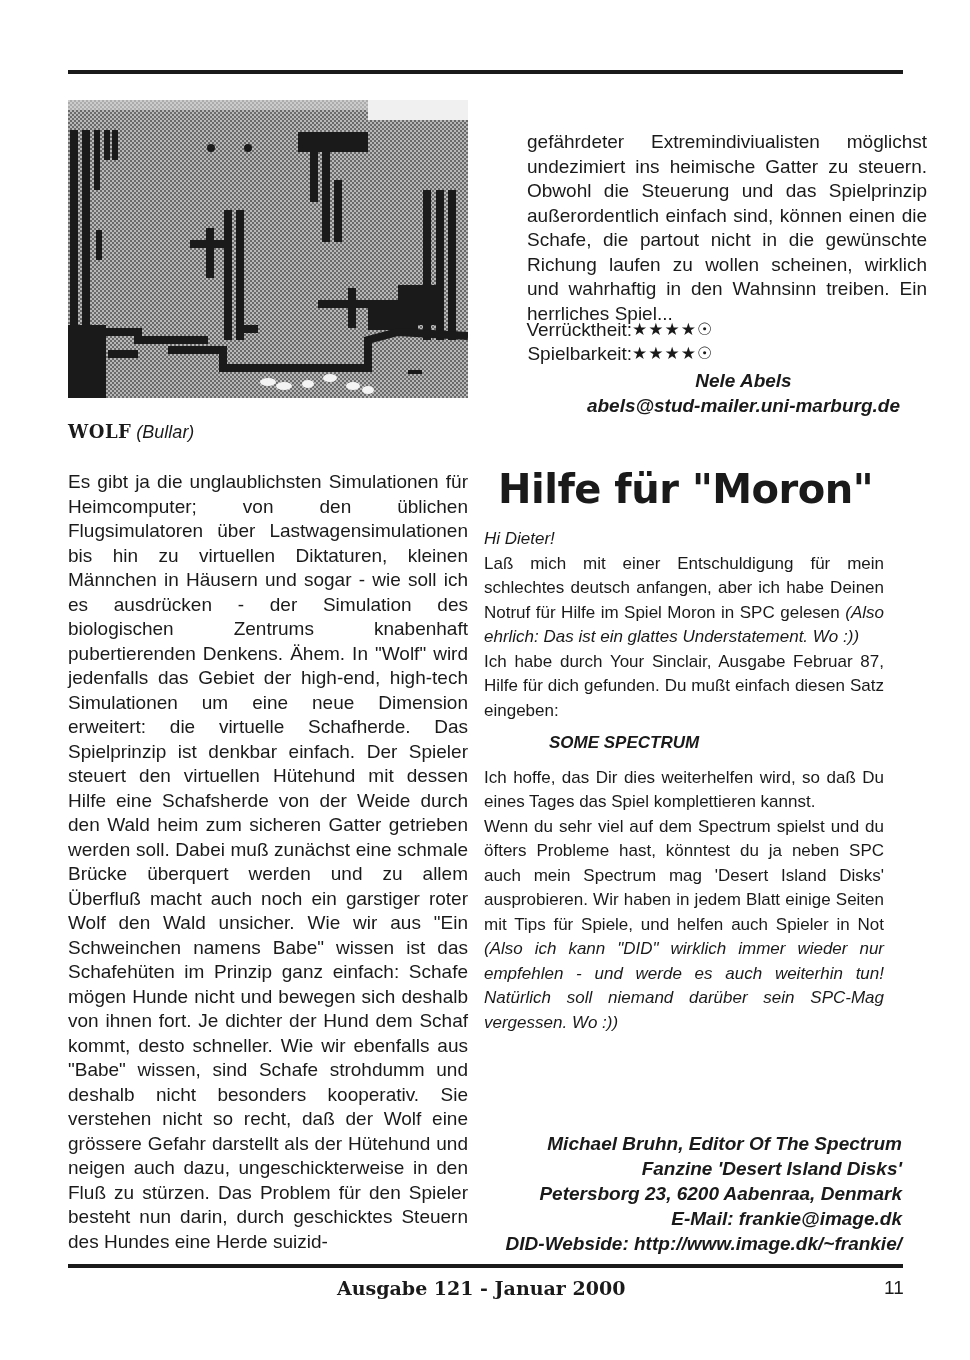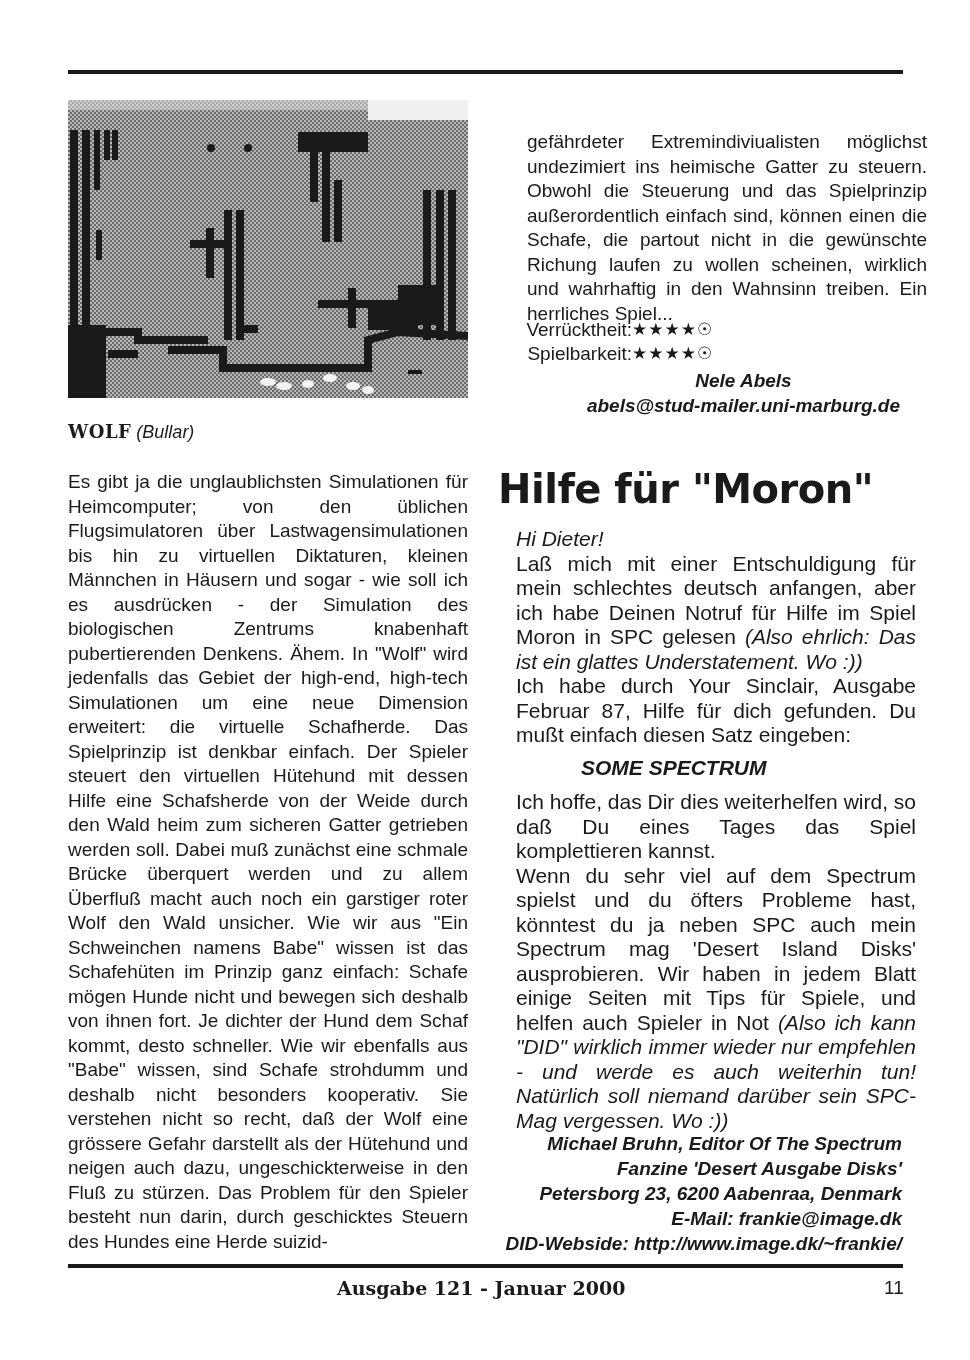--- a/index.html
+++ b/index.html
@@ -34,21 +34,21 @@
   .col p { margin: 0; }
 
   .ratings { position: absolute; left: 500px; top: 318px; font-size: 19px; line-height: 24px; }
   .rating-row { display: flex; }
   .rating-label { width: 132px; text-align: right; }
   .stars { letter-spacing: 1px; font-size: 17px; }
   .author-block { position: absolute; right: 70px; top: 368px; text-align: center; font-style: italic; font-weight: bold; font-size: 19px; line-height: 25px; }
 
   .headline { position: absolute; left: 498px; top: 466px; font-size: 40px; font-weight: bold; letter-spacing: -0.5px; font-family: "DejaVu Sans", sans-serif; }
 
-  .article2 { position: absolute; left: 516px; top: 527px; width: 400px; font-size: 21px; line-height: 24.5px; }
+  .article2 { position: absolute; left: 484px; top: 527px; width: 400px; font-size: 17px; line-height: 24.5px; }
   .article2 p { margin: 0; }
   .it { font-style: italic; }
   .code-line { text-align: left; padding-left: 65px; font-weight: bold; font-style: italic; margin: 8px 0 10px 0 !important; }
 
   .signature { position: absolute; right: 68px; top: 1131px; text-align: right; font-style: italic; font-weight: bold; font-size: 19px; line-height: 25px; }
 
   .footer { position: absolute; top: 1277px; left: 0; width: 970px; font-size: 19px; }
   .footer .issue { position: absolute; left: 337px; font-family: "DejaVu Serif", serif; font-weight: bold; }
   .footer .page-num { position: absolute; left: 884px; font-family: "Liberation Sans", sans-serif; }
 </style>
@@ -142,21 +142,21 @@
   <p class="it">Hi Dieter!</p>
   <p><span>Laß mich mit einer Entschuldigung für mein schlechtes deutsch anfangen, aber ich habe Deinen Notruf für Hilfe im Spiel Moron in SPC gelesen </span><span class="it">(Also ehrlich: Das ist ein glattes Understatement. Wo :))</span></p>
   <p>Ich habe durch Your Sinclair, Ausgabe Februar 87, Hilfe für dich gefunden. Du mußt einfach diesen Satz eingeben:</p>
   <p class="code-line">SOME SPECTRUM</p>
   <p>Ich hoffe, das Dir dies weiterhelfen wird, so daß Du eines Tages das Spiel komplettieren kannst.</p>
   <p><span>Wenn du sehr viel auf dem Spectrum spielst und du öfters Probleme hast, könntest du ja neben SPC auch mein Spectrum mag 'Desert Island Disks' ausprobieren. Wir haben in jedem Blatt einige Seiten mit Tips für Spiele, und helfen auch Spieler in Not </span><span class="it">(Also ich kann "DID" wirklich immer wieder nur empfehlen - und werde es auch weiterhin tun! Natürlich soll niemand darüber sein SPC-Mag vergessen. Wo :))</span></p>
 </div>
 
 <div class="signature">
   <div>Michael Bruhn, Editor Of The Spectrum</div>
-  <div>Fanzine 'Desert Ausgabe Disks'</div>
+  <div>Fanzine 'Desert Island Disks'</div>
   <div>Petersborg 23, 6200 Aabenraa, Denmark</div>
   <div>E-Mail: frankie@image.dk</div>
   <div>DID-Webside: http://www.image.dk/~frankie/</div>
 </div>
 
 <div class="rule-bottom"></div>
 
 <div class="footer">
   <span class="issue">Ausgabe 121 - Januar 2000</span>
   <span class="page-num">11</span>

